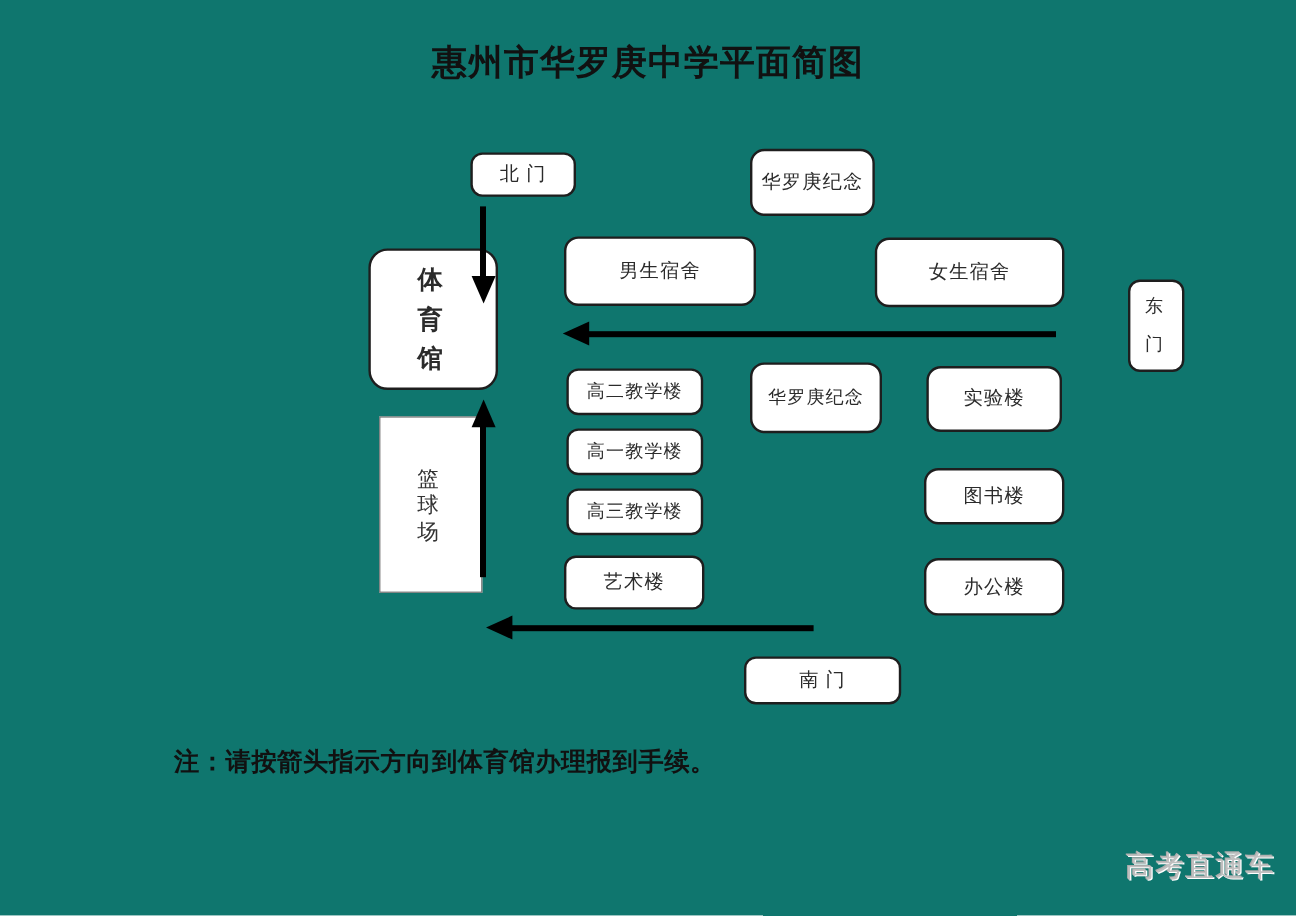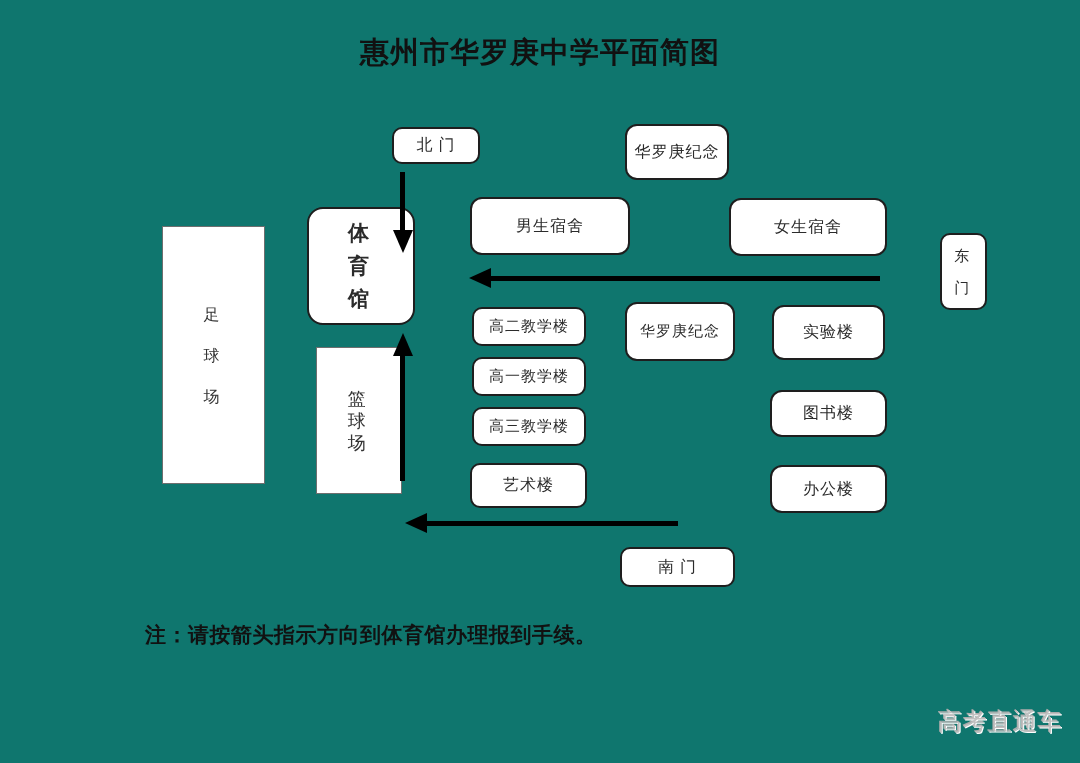--- a/index.html
+++ b/index.html
@@ -79,23 +79,20 @@
   </div>
 
   <div class="box r12" style="left:697px;top:198px;width:158px;height:58px;">
     <span>女生宿舍</span>
   </div>
 
   <div class="box eastgate" style="left:908px;top:233px;width:47px;height:77px;">
     <span class="vlbl">东 门</span>
   </div>
 
-  <div class="box field football" style="left:130px;top:226px;width:103px;height:258px;">
-    <span class="vlbl">足 球 场</span>
-  </div>
 
   <div class="box field basketball" style="left:284px;top:347px;width:86px;height:147px;">
     <span class="vlbl">篮 球 场</span>
   </div>
 
   <div class="box" style="left:440px;top:307px;width:114px;height:39px;font-size:15px;">
     <span>高二教学楼</span>
   </div>
 
   <div class="box" style="left:440px;top:407px;width:114px;height:39px;font-size:15px;">
@@ -119,21 +116,21 @@
   </div>
 
   <div class="box r12" style="left:738px;top:390px;width:117px;height:47px;">
     <span>图书楼</span>
   </div>
 
   <div class="box r12" style="left:738px;top:465px;width:117px;height:48px;">
     <span>办公楼</span>
   </div>
 
-  <div class="box" style="left:588px;top:547px;width:115px;height:40px;">
+  <div class="box" style="left:588px;top:547px;width:131px;height:40px;">
     <span>南 门</span>
   </div>
 
   <div>
     <div class="shaft-v" style="left:400px;top:172px;height:60px;"></div>
     <div class="head head-down" style="left:393px;top:230px;"></div>
   </div>
 
   <div>
     <div class="head head-left" style="left:469px;top:268px;"></div>

